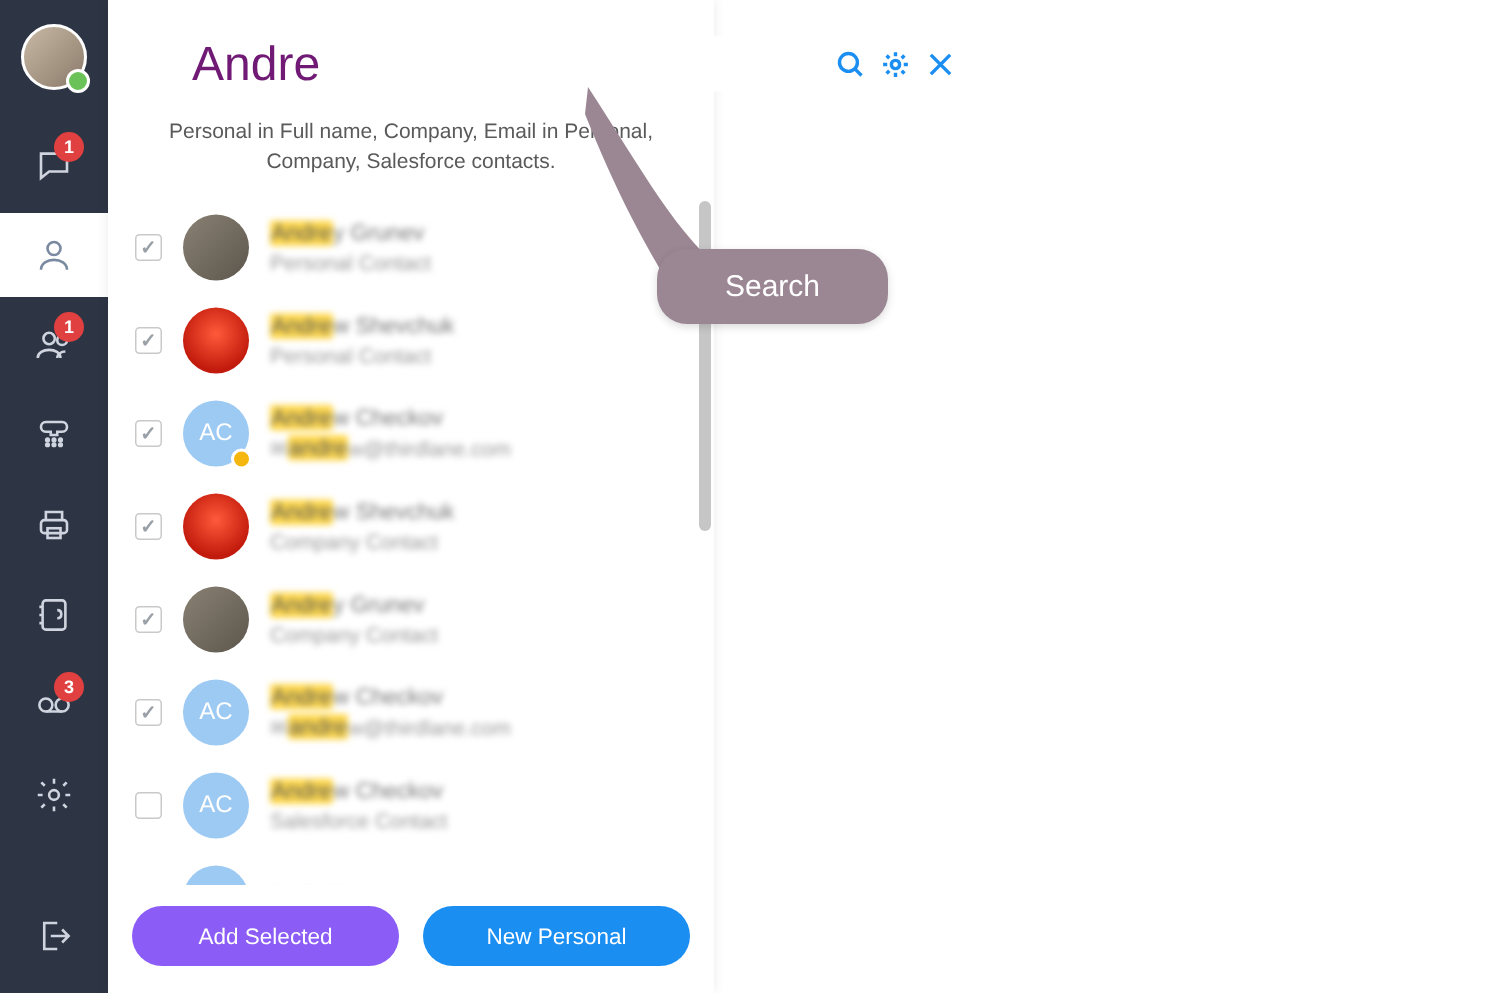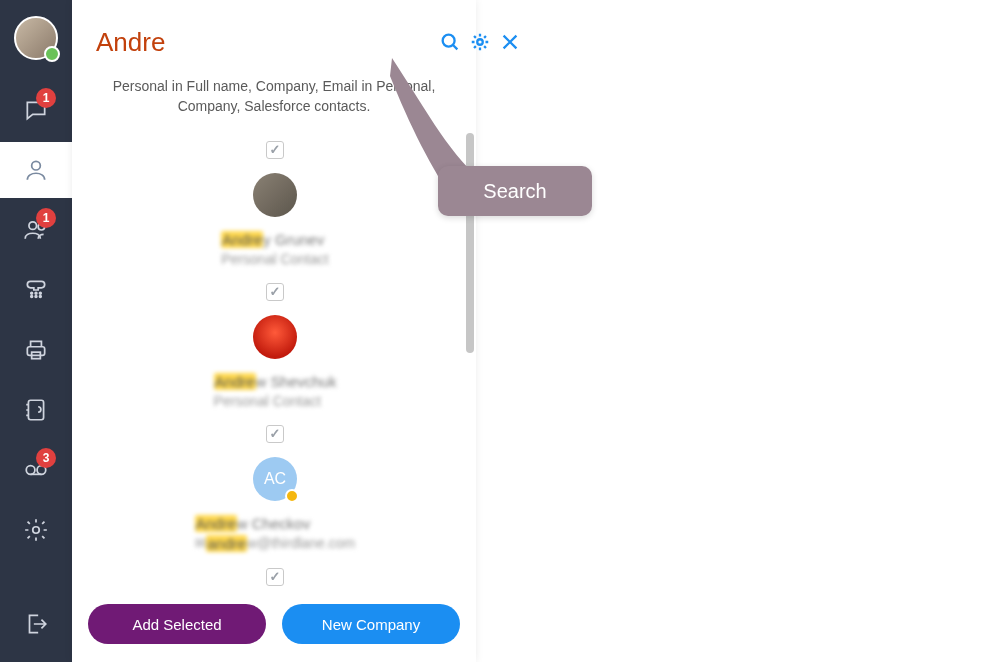--- a/index.html
+++ b/index.html
@@ -73,25 +73,26 @@
     box-shadow: 0 0 8px rgba(0,0,0,0.08);
     display: flex; flex-direction: column;
   }
   .panel-header {
     padding: 24px 20px 8px 24px;
     display: flex; align-items: center; gap: 8px;
   }
   .search-input {
     flex: 1;
     border: none;
-    font-size: 26px;
+    font-size: 32px;
     font-weight: 300;
-    color: #c2410c;
+    color: #701a75;
     outline: none;
     font-family: inherit;
+    margin-left: 32px;
   }
   .hdr-icon {
     width: 36px; height: 36px;
     display: flex; align-items: center; justify-content: center;
     cursor: pointer;
   }
   .hdr-icon svg { width: 22px; height: 22px; stroke: #1b8ef2; fill: none; stroke-width: 2.5; }
   .helper {
     padding: 8px 32px 16px 32px;
     text-align: center;
@@ -105,21 +106,20 @@
     flex: 1;
     overflow-y: auto;
     padding-right: 4px;
     position: relative;
   }
   .result-row {
     display: flex; align-items: center;
     padding: 8px 12px 8px 18px;
     gap: 14px;
     min-height: 62px;
-    flex-direction: column;
   }
   .chk {
     width: 18px; height: 18px;
     border: 1px solid #c9c9c9;
     border-radius: 3px;
     display: flex; align-items: center; justify-content: center;
     flex-shrink: 0;
     background: #fff;
   }
   .chk.checked::after {
@@ -158,28 +158,28 @@
   .btn {
     flex: 1;
     height: 40px;
     border-radius: 20px;
     border: none;
     font-size: 15px;
     font-weight: 500;
     color: #fff;
     cursor: pointer;
   }
-  .btn.primary-lite { background: #701a75; }
+  .btn.primary-lite { background: #8b5cf6; }
   .btn.primary { background: #1b8ef2; }
   .callout {
     position: absolute;
     left: 438px; top: 166px;
     width: 154px; height: 50px;
     background: #9b8793;
-    border-radius: 10px;
+    border-radius: 20px;
     display: flex; align-items: center; justify-content: center;
     color: #fff; font-size: 20px; font-weight: 400;
     box-shadow: 0 2px 6px rgba(0,0,0,0.15);
   }
   .callout-tail {
     position: absolute;
     left: 390px; top: 56px;
     width: 110px; height: 160px;
     overflow: visible;
   }
@@ -437,21 +437,21 @@
         <div class="row-text">
           <div class="ln1">
             <span class="rest">Andy Young</span>
           </div>
         </div>
       </div>
     </div>
 
   <div class="panel-footer">
     <button class="btn primary-lite">Add Selected</button>
-    <button class="btn primary">New Company</button>
+    <button class="btn primary">New Personal</button>
   </div>
 </div>
 
 <svg class="callout-tail">
   <path d="M2 2 C 40 60, 60 100, 98 130 L 70 155 C 40 110, 20 70, 0 20 Z" fill="#9b8793"></path>
 </svg>
 <div class="callout">
   <span>Search</span>
 </div>
 

